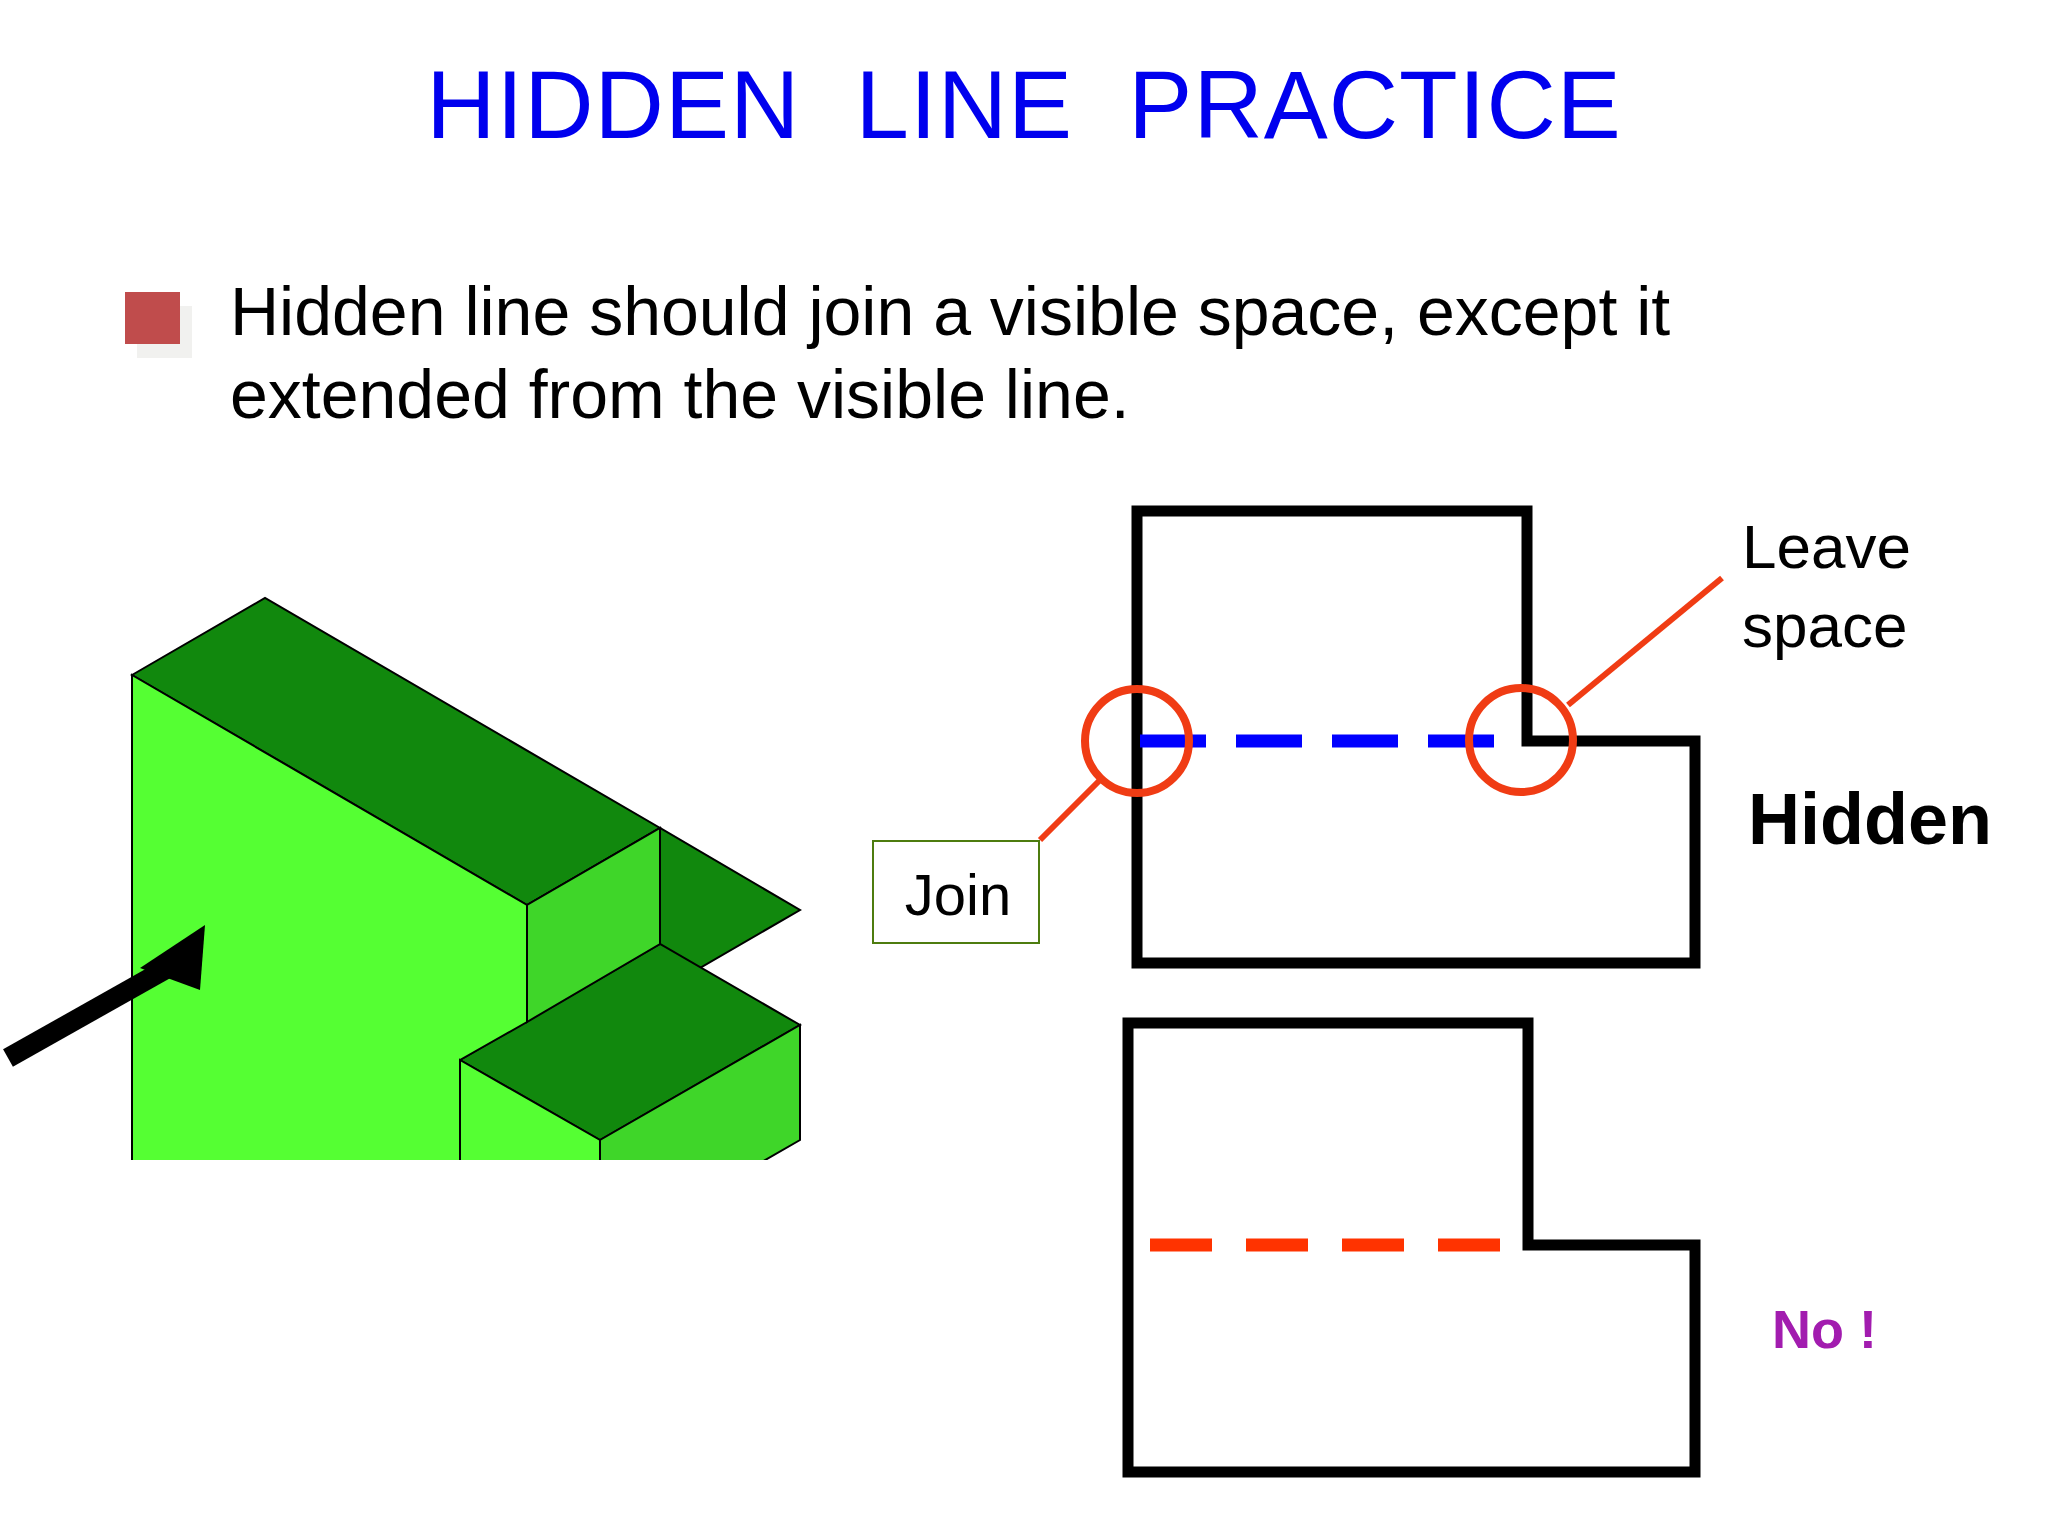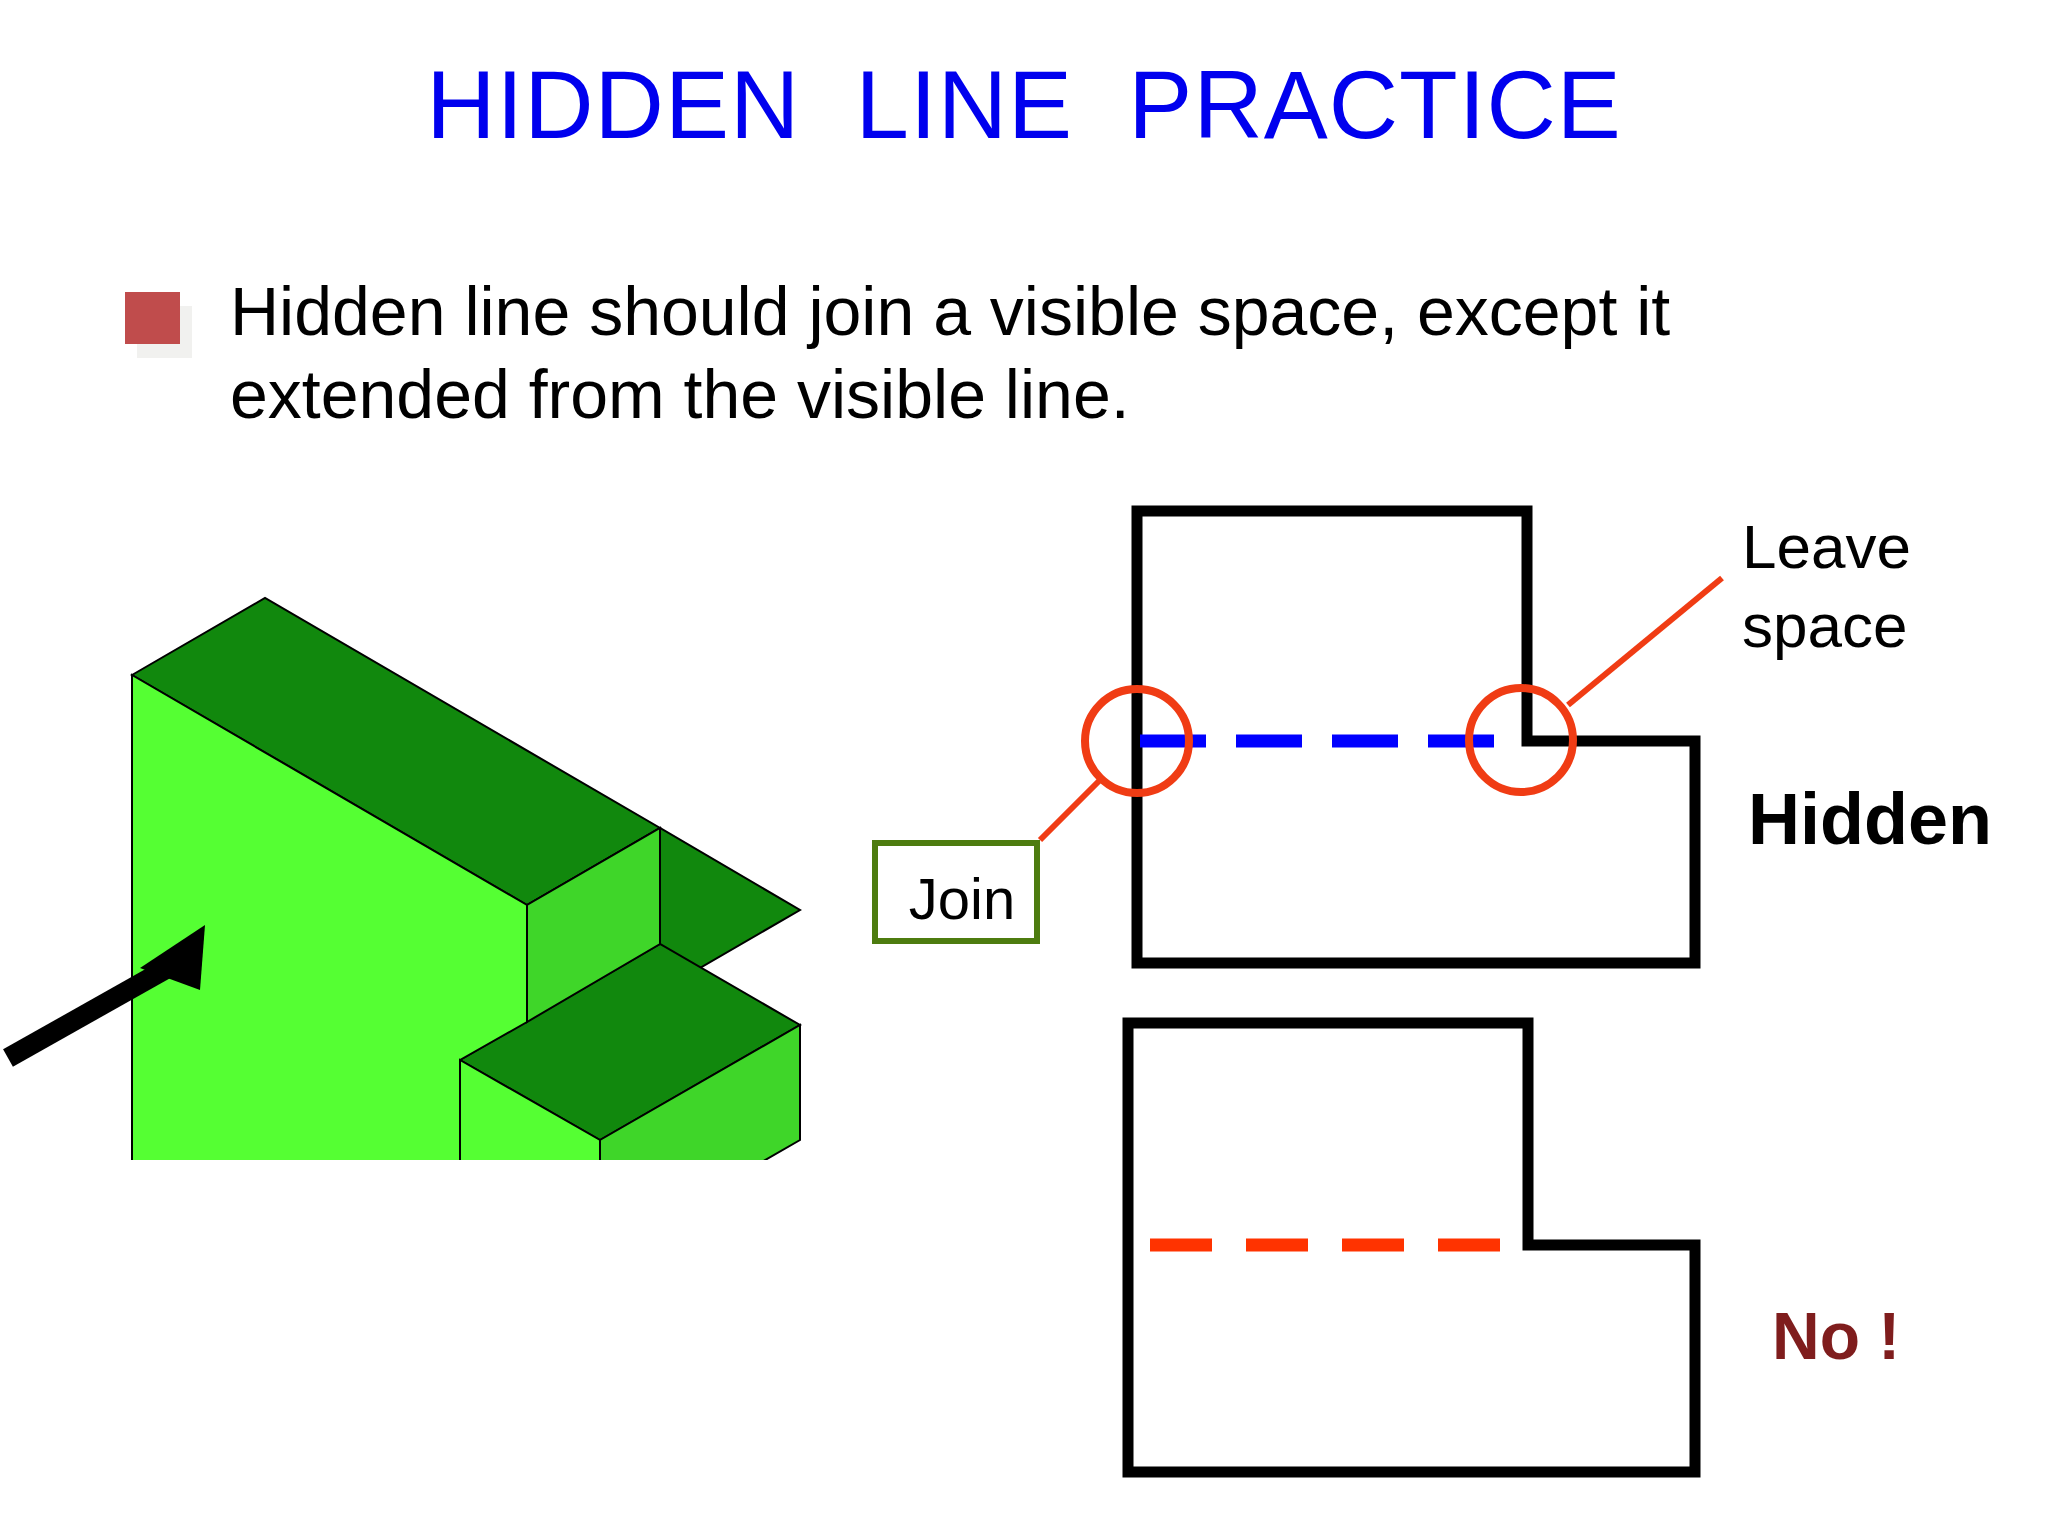--- a/index.html
+++ b/index.html
@@ -96,31 +96,31 @@
   }
   #correct-label {
     left: 1728px;
     top: 778px;
     font-size: 72px;
     font-weight: bold;
   }
   #no-label {
     left: 1752px;
     top: 1298px;
-    font-size: 66px;
+    font-size: 54px;
     font-weight: bold;
-    color: #7f1d1d;
+    color: #a21caf;
   }
   #join-box {
     position: absolute;
     left: 872px;
     top: 840px;
     width: 168px;
     height: 104px;
-    border: 6px solid #4d7c0f;
+    border: 2px solid #4d7c0f;
     background: #ffffff;
     box-sizing: border-box;
   }
   #join-text {
     position: absolute;
     left: 0;
     top: 0;
     width: 168px;
     height: 104px;
     display: flex;

